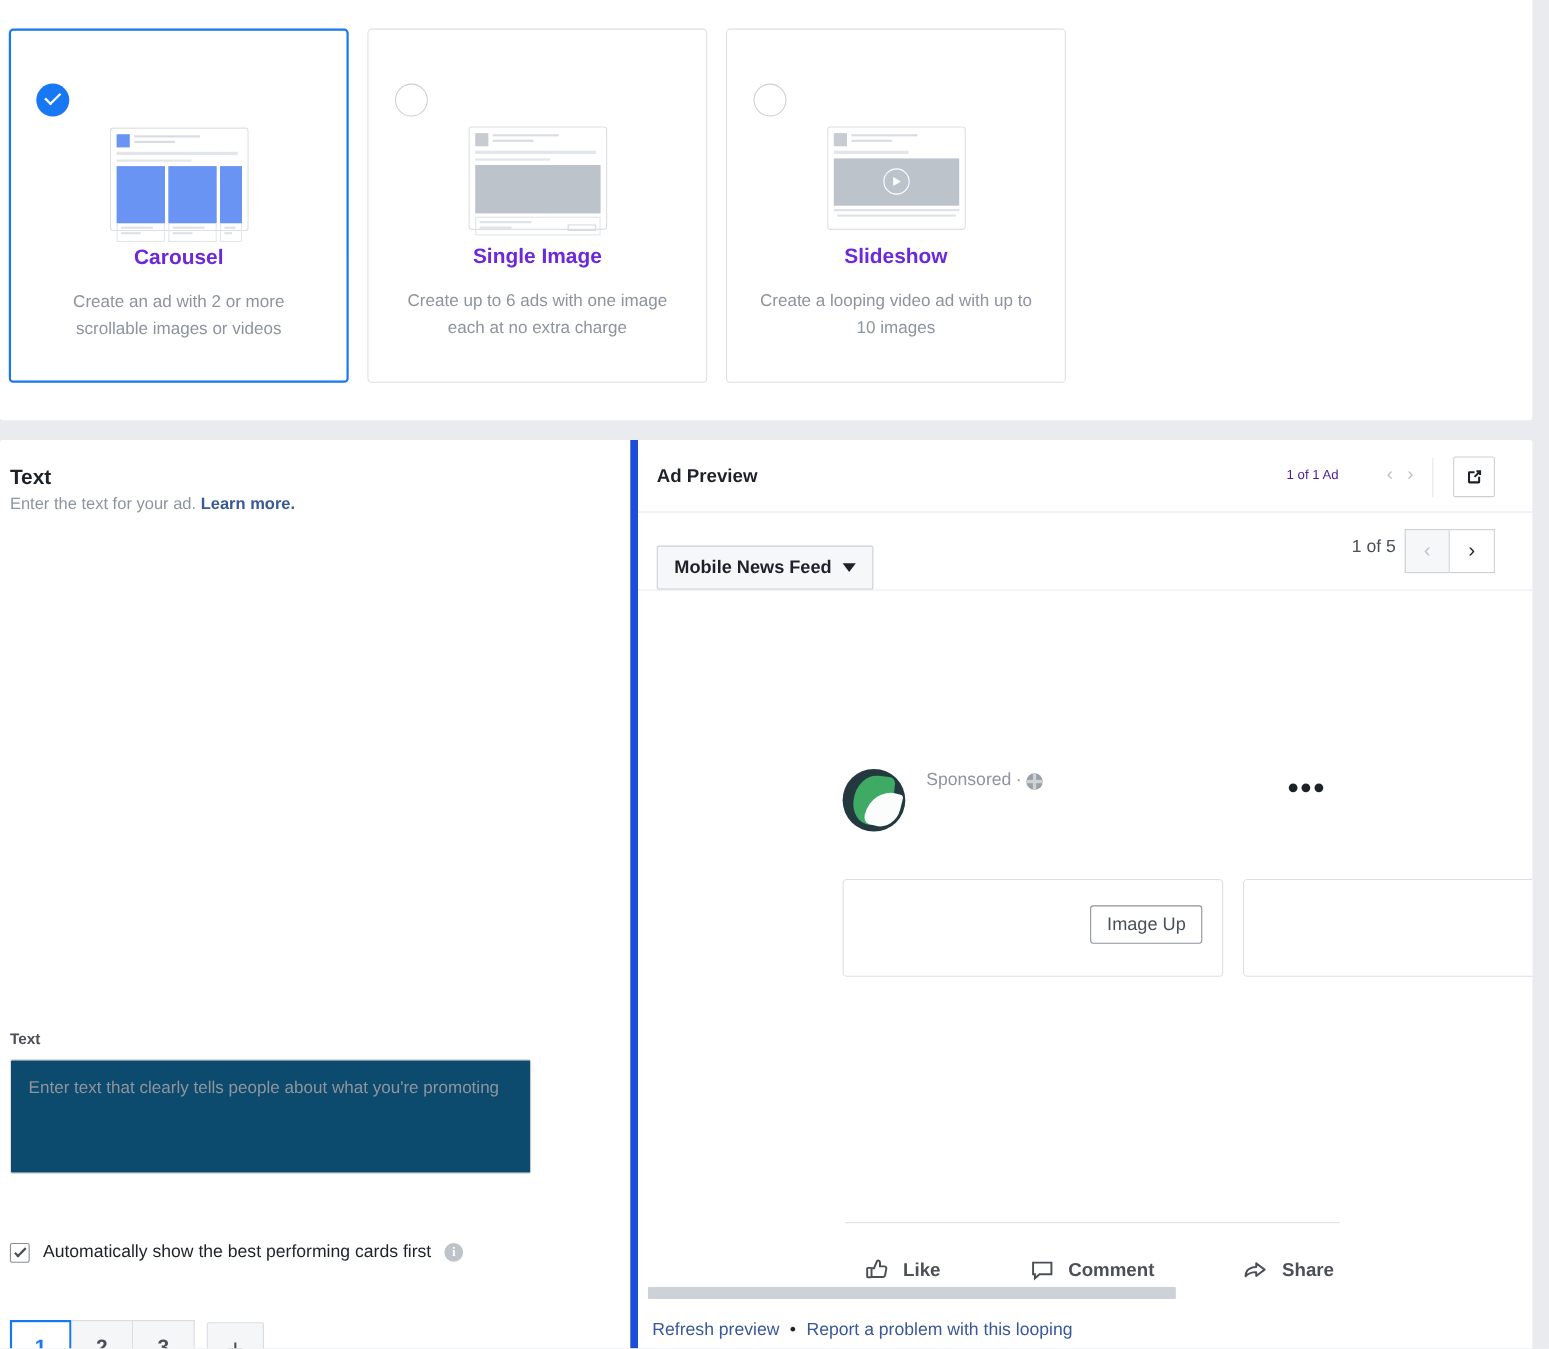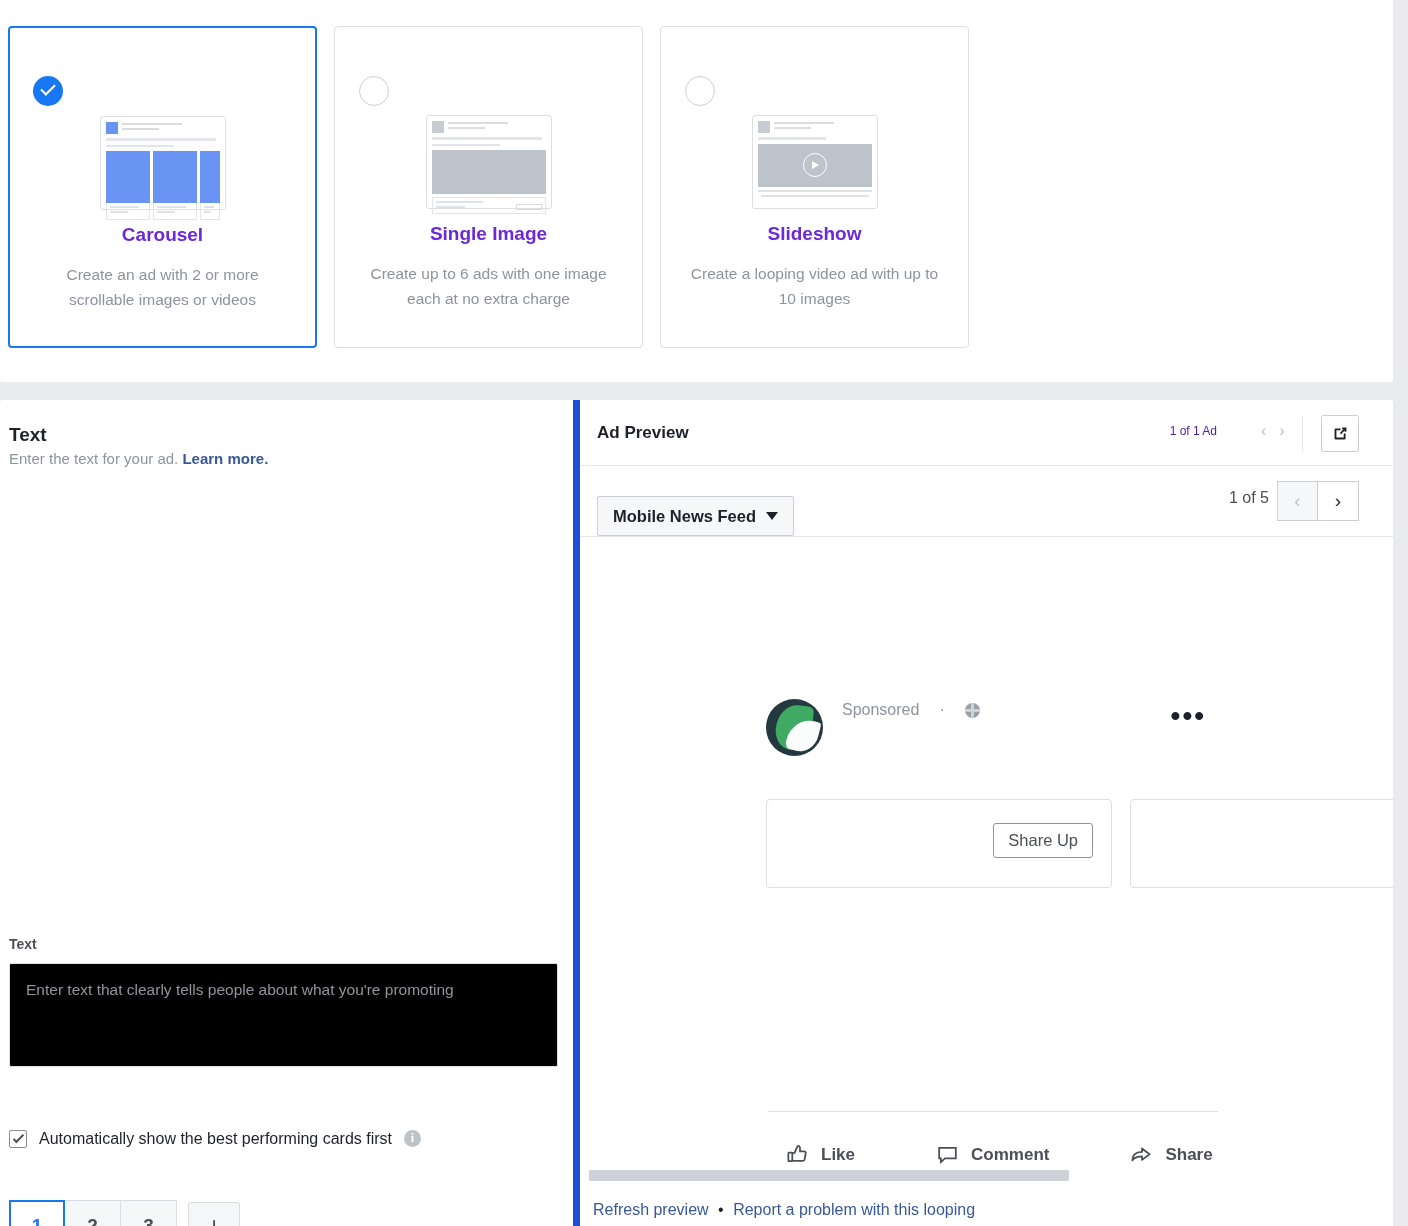--- a/index.html
+++ b/index.html
@@ -192,24 +192,24 @@
     position: absolute; left: 9px; top: 50px;
     font-size: 15px; color: #8d949e;
   }
   .sec-sub a { color: #385898; text-decoration: none; font-weight: bold; }
   .field-label {
     position: absolute; left: 9px; top: 536px;
     font-size: 14px; color: #4b4f56; font-weight: bold;
   }
   .textarea-box {
     position: absolute; left: 9px; top: 563px;
-    width: 549px; height: 104px;
+    width: 474px; height: 104px;
     border: 1px solid #dddfe2;
     border-radius: 2px;
-    background: #000000;
+    background: #0c4a6e;
     padding: 14px 16px;
     font-size: 15.5px; line-height: 24px;
     color: #90949c;
     outline: none;
     resize: none;
     font-family: "Liberation Sans", sans-serif;
   }
   .textarea-box::placeholder { color: #90949c; }
   .auto-row {
     position: absolute; left: 9px; top: 730px;
@@ -369,21 +369,21 @@
   }
   .post-meta { flex: 1; }
   .post-name {
     font-size: 19px; line-height: 27px; color: #1d2129;
     font-weight: normal;
   }
   .post-name b { font-weight: bold; }
   .post-sponsored {
     margin-top: 2px;
     font-size: 16px; color: #8d949e;
-    display: flex; align-items: center; gap: 20px;
+    display: flex; align-items: center; gap: 4px;
   }
   .globe {
     width: 15px; height: 15px; border-radius: 50%;
     background: #9aa0a8;
     position: relative; display: inline-block;
     overflow: hidden;
   }
   .globe::before {
     content: ""; position: absolute; left: 6px; top: 0;
     width: 3px; height: 15px; background: #cfd3d8;
@@ -626,21 +626,21 @@
               <span>Sponsored</span>
               <span>·</span>
               <span class="globe"></span>
             </div>
           </div>
           <div class="dots">•••</div>
         </div>
 
         <div class="cards-strip">
           <div class="pcard">
-            <div class="cta">Share Up</div>
+            <div class="cta">Image Up</div>
           </div>
           <div class="pcard"></div>
         </div>
 
         <div class="actions-sep"></div>
 
         <div class="actions-row">
           <div class="act">
             <svg width="25" height="25" viewBox="0 0 24 24" fill="none" stroke="#4b4f56" stroke-width="1.7">
               <path d="M7 10.5h2.2l2.6-6.1c.2-.5.7-.8 1.2-.6.8.2 1.4 1 1.4 1.9v3.2h3.9c1 0 1.8.9 1.6 1.9l-1.1 6c-.1.8-.8 1.3-1.6 1.3H7"></path>

